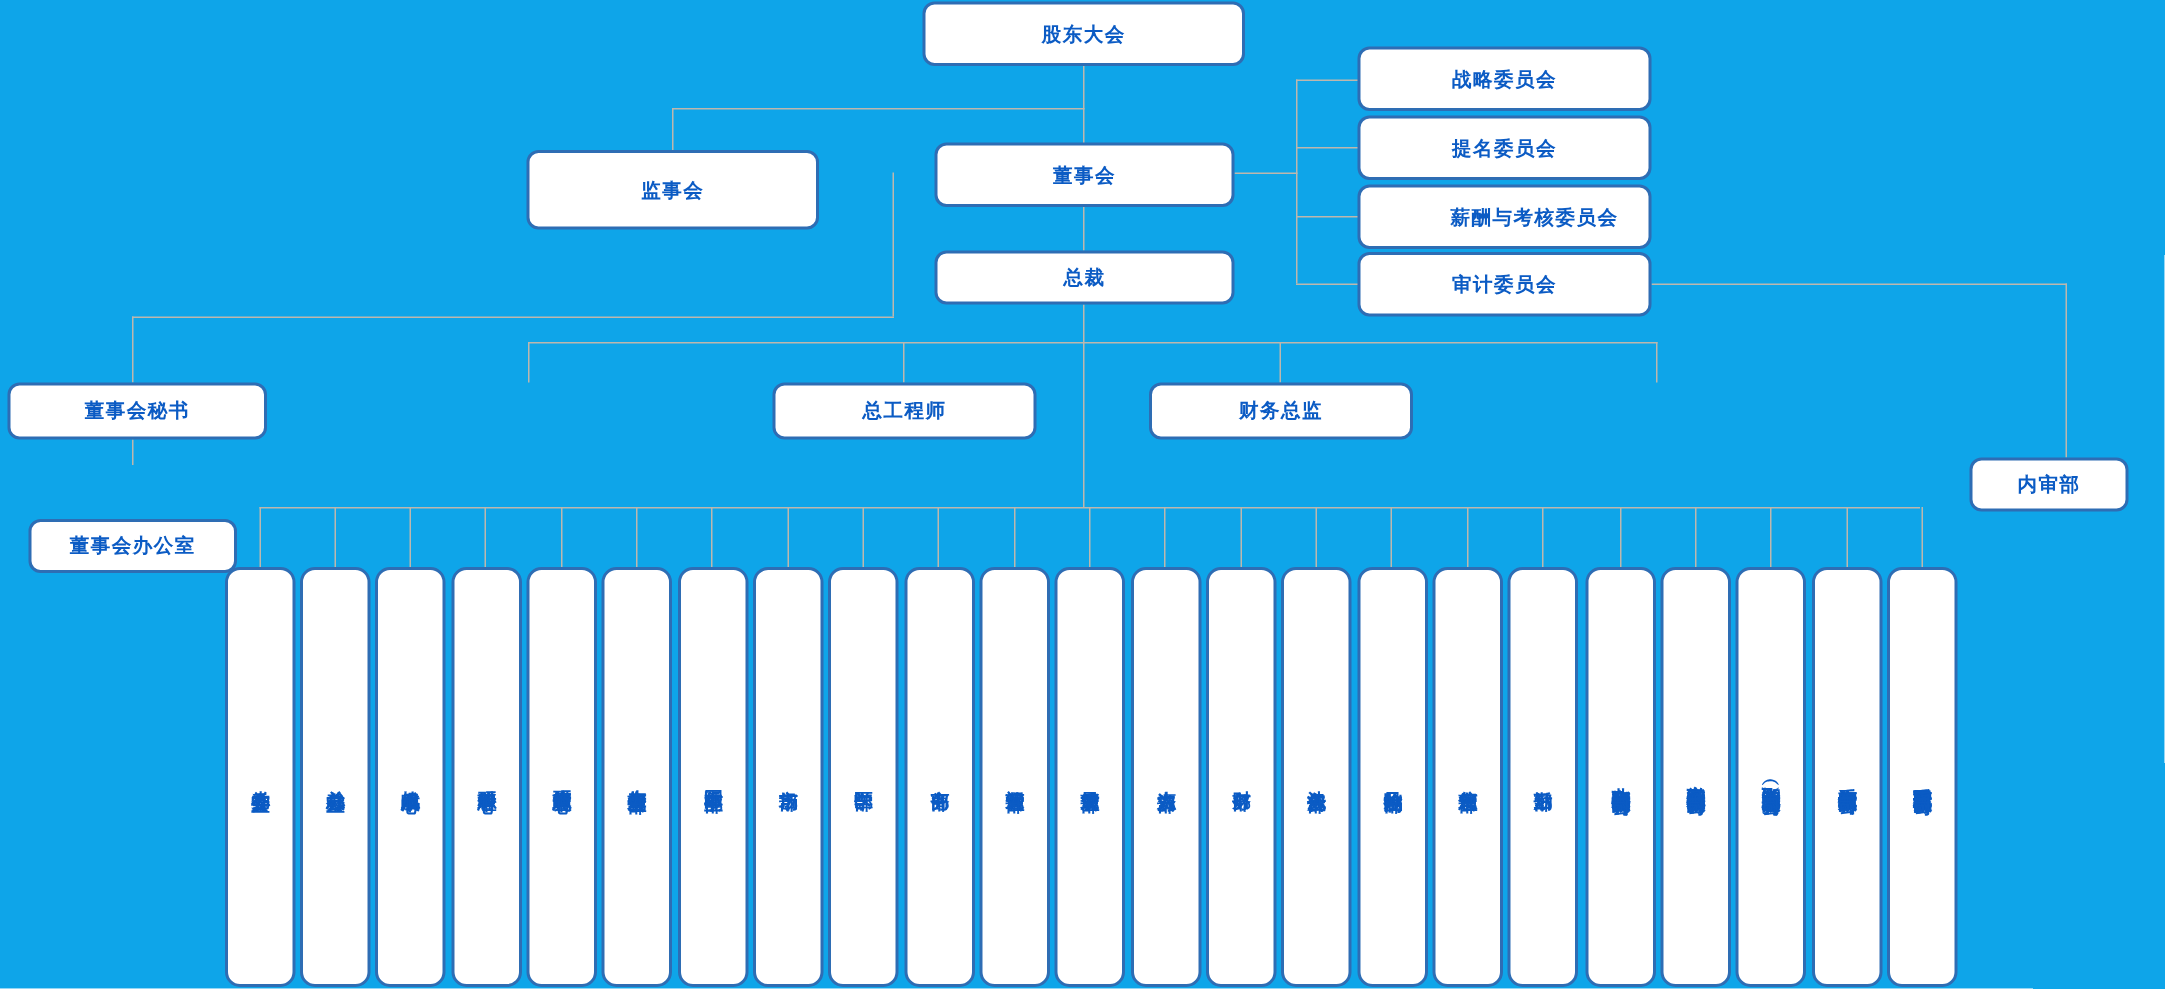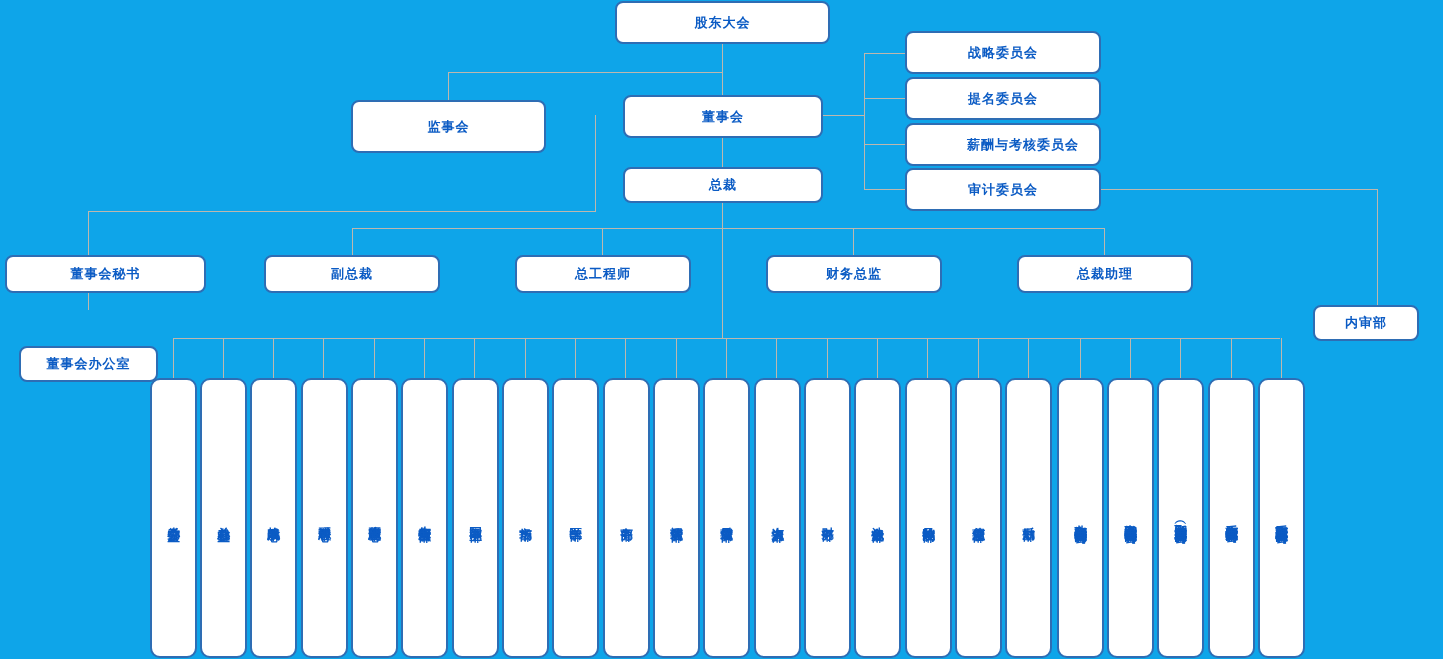--- a/index.html
+++ b/index.html
@@ -110,27 +110,25 @@
 
   <div class="node h" style="left: 623px; top: 167px; width: 200px; height: 36px; border-color: rgb(46, 109, 180); color: rgb(11, 91, 196);">总裁</div>
 
   <div class="node h" style="left: 905px; top: 31px; width: 196px; height: 43px; border-color: rgb(46, 109, 180); color: rgb(11, 91, 196);">战略委员会</div>
   <div class="node h" style="left: 905px; top: 77px; width: 196px; height: 43px; border-color: rgb(46, 109, 180); color: rgb(11, 91, 196);">提名委员会</div>
   <div class="node h" style="left: 905px; top: 123px; width: 196px; height: 43px; border-color: rgb(46, 109, 180); color: rgb(11, 91, 196); padding-left: 40px;">薪酬与考核委员会</div>
   <div class="node h" style="left: 905px; top: 168px; width: 196px; height: 43px; border-color: rgb(46, 109, 180); color: rgb(11, 91, 196);">审计委员会</div>
 
   <div class="node h" style="left: 1313px; top: 305px; width: 106px; height: 36px; border-color: rgb(46, 109, 180); color: rgb(11, 91, 196);">内审部</div>
 
-  <div class="node h" style="left: 5px; top: 255px; width: 201px; height: 38px; border-color: rgb(46, 109, 180); color: rgb(11, 91, 196);">董事会秘书</div>
+  <div class="node h" style="left: 5px; top: 255px; width: 173px; height: 38px; border-color: rgb(46, 109, 180); color: rgb(11, 91, 196);">董事会秘书</div>
   <div class="node h" style="left: 19px; top: 310px; width: 139px; height: 36px; border-color: rgb(46, 109, 180); color: rgb(11, 91, 196); margin-top: 36px;">董事会办公室</div>
 
-  <div class="node h" style="left: 264px; top: 255px; width: 176px; height: 38px; border-color: rgb(46, 109, 180); color: rgb(11, 91, 196);">副总裁</div>
   <div class="node h" style="left: 766px; top: 255px; width: 176px; height: 38px; border-color: rgb(46, 109, 180); color: rgb(11, 91, 196);">财务总监</div>
   <div class="node h" style="left: 515px; top: 255px; width: 176px; height: 38px; border-color: rgb(46, 109, 180); color: rgb(11, 91, 196);">总工程师</div>
-  <div class="node h" style="left: 1017px; top: 255px; width: 176px; height: 38px; border-color: rgb(46, 109, 180); color: rgb(11, 91, 196);">总裁助理</div>
 
   <div class="node v" style="left: 150px; top: 378px; width: 47px; height: 280px; border-color: rgb(46, 109, 180); color: rgb(11, 91, 196);">党委办公室</div>
   <div class="node v" style="left: 200px; top: 378px; width: 47px; height: 280px; border-color: rgb(46, 109, 180); color: rgb(11, 91, 196);">总裁办公室</div>
   <div class="node v" style="left: 250px; top: 378px; width: 47px; height: 280px; border-color: rgb(46, 109, 180); color: rgb(11, 91, 196);">战略发展中心</div>
   <div class="node v" style="left: 301px; top: 378px; width: 47px; height: 280px; border-color: rgb(46, 109, 180); color: rgb(11, 91, 196);">科研管理中心</div>
   <div class="node v" style="left: 351px; top: 378px; width: 47px; height: 280px; border-color: rgb(46, 109, 180); color: rgb(11, 91, 196);">临床研究管理中心</div>
   <div class="node v" style="left: 401px; top: 378px; width: 47px; height: 280px; border-color: rgb(46, 109, 180); color: rgb(11, 91, 196);">生产与安全管理部</div>
   <div class="node v" style="left: 452px; top: 378px; width: 47px; height: 280px; border-color: rgb(46, 109, 180); color: rgb(11, 91, 196);">国际事业部</div>
   <div class="node v" style="left: 502px; top: 378px; width: 47px; height: 280px; border-color: rgb(46, 109, 180); color: rgb(11, 91, 196);">市场部</div>
   <div class="node v" style="left: 552px; top: 378px; width: 47px; height: 280px; border-color: rgb(46, 109, 180); color: rgb(11, 91, 196);">医学部</div>

